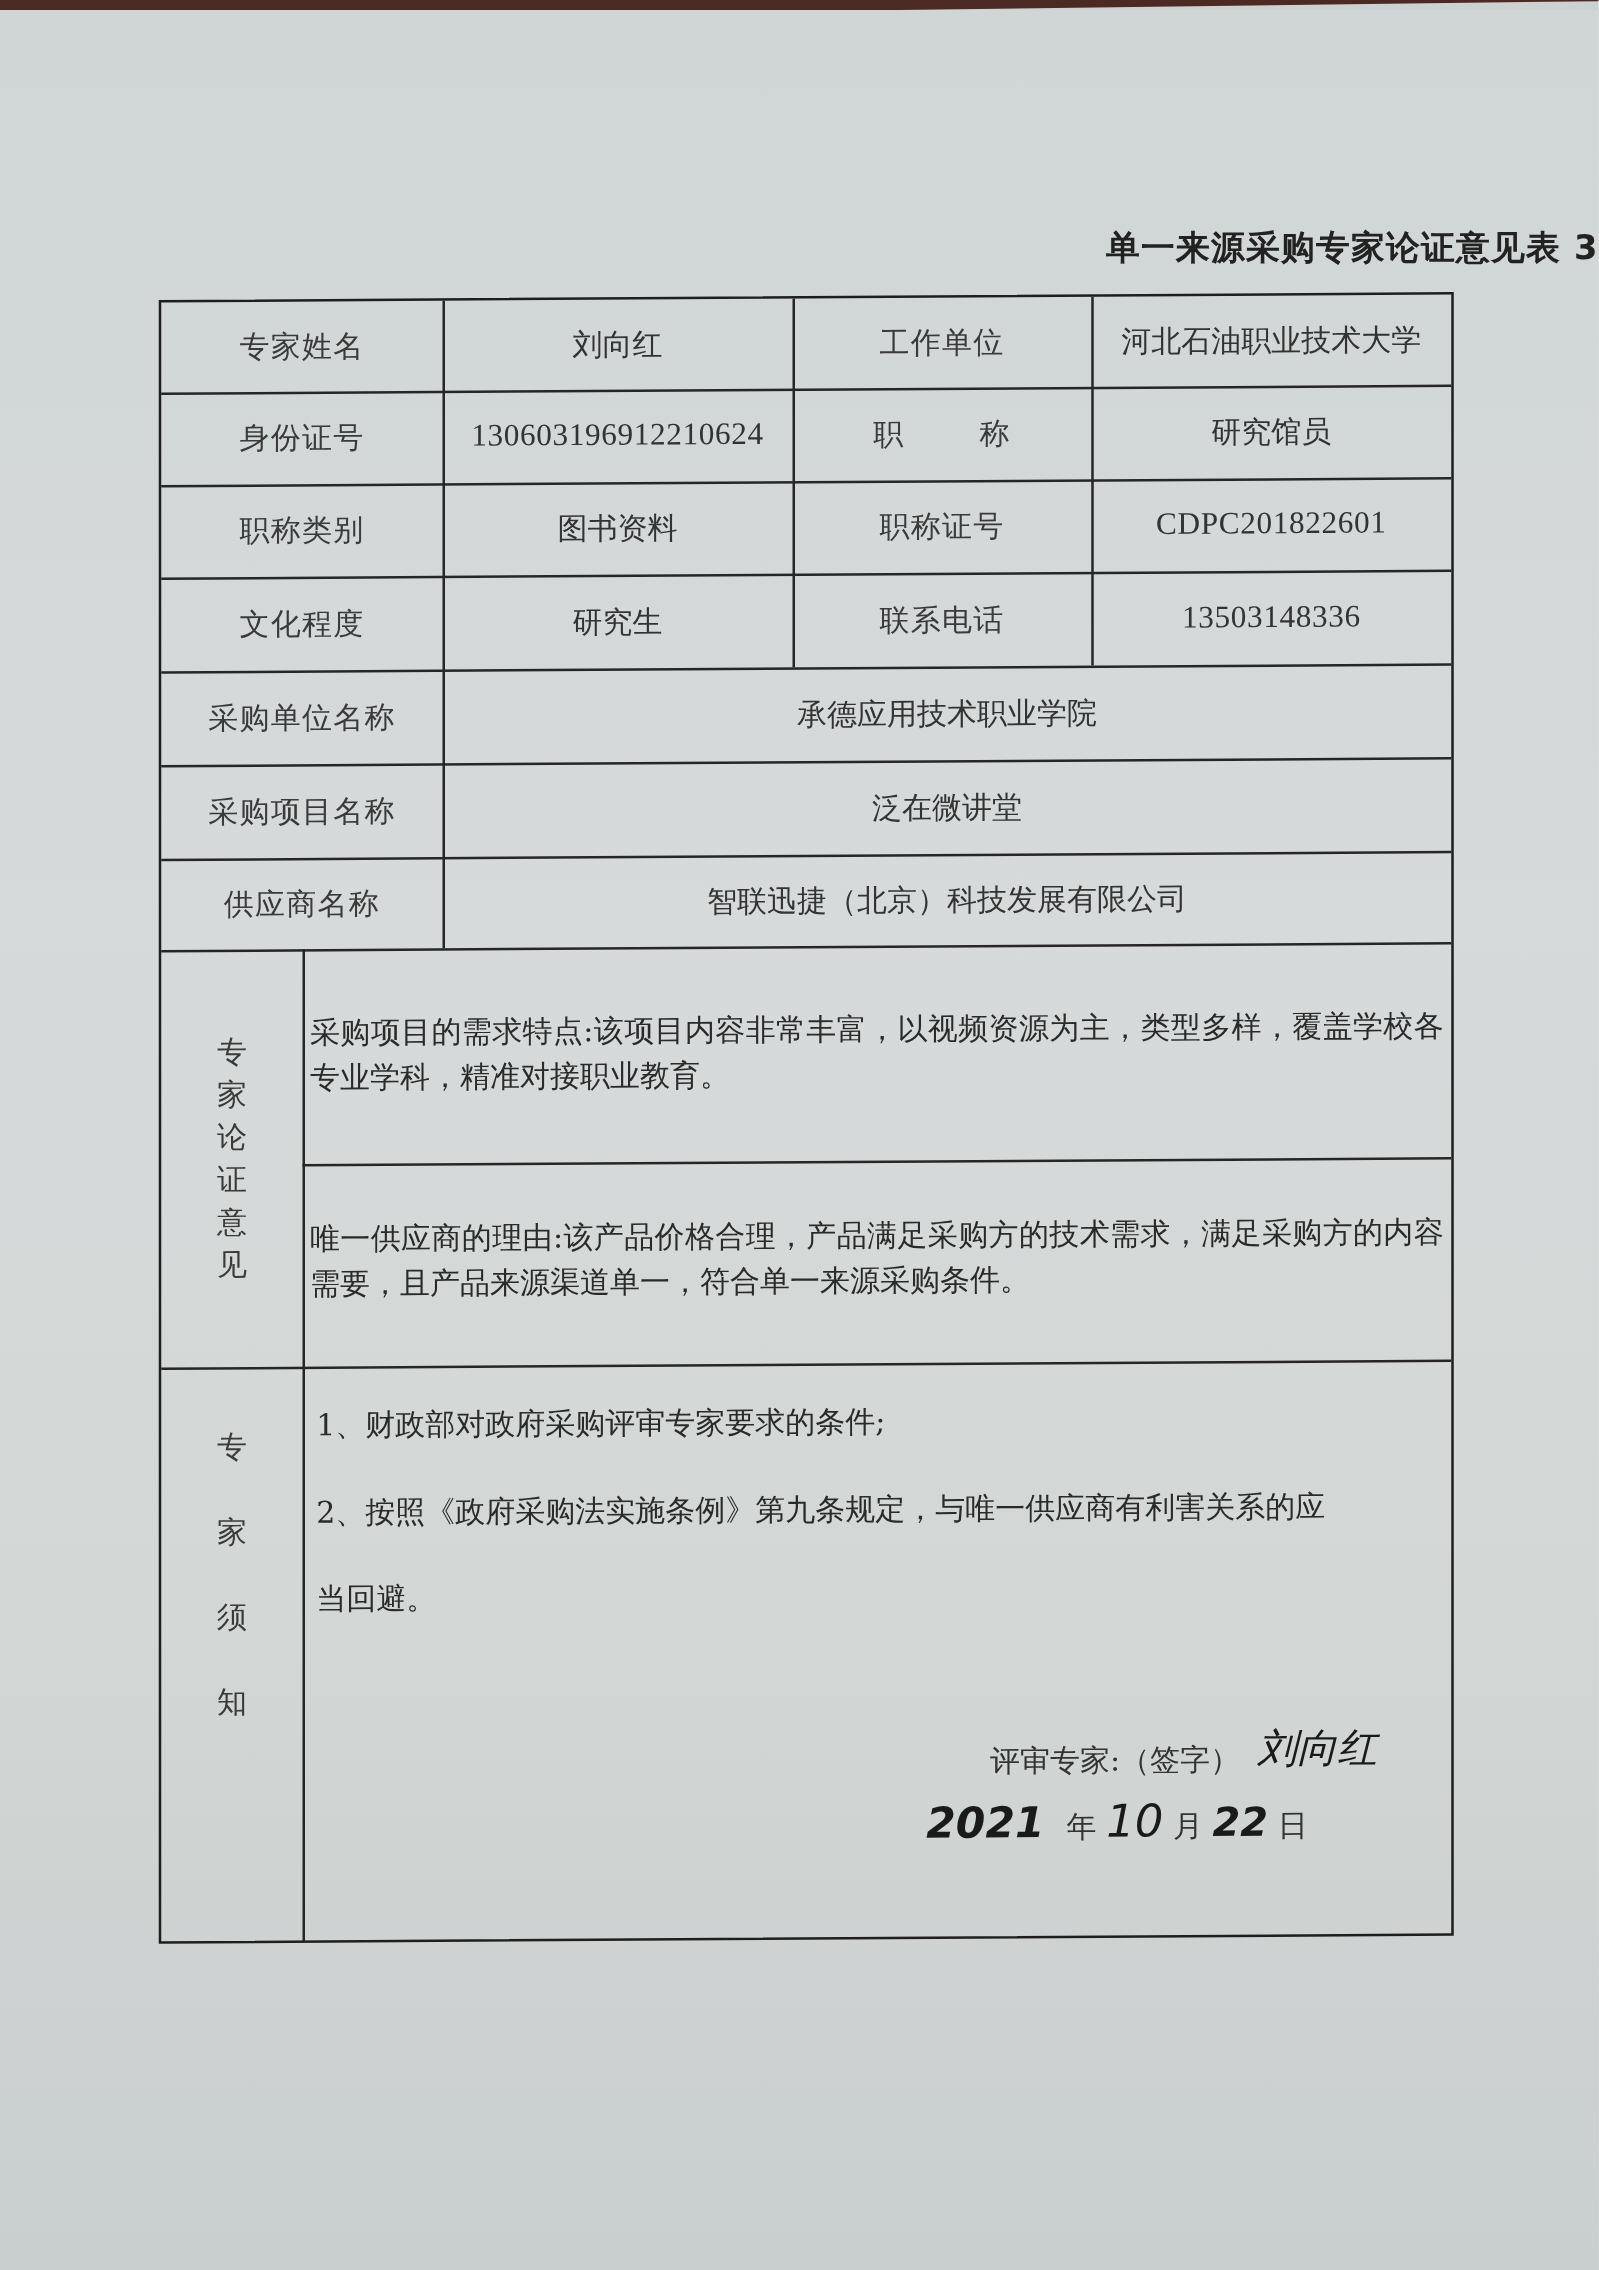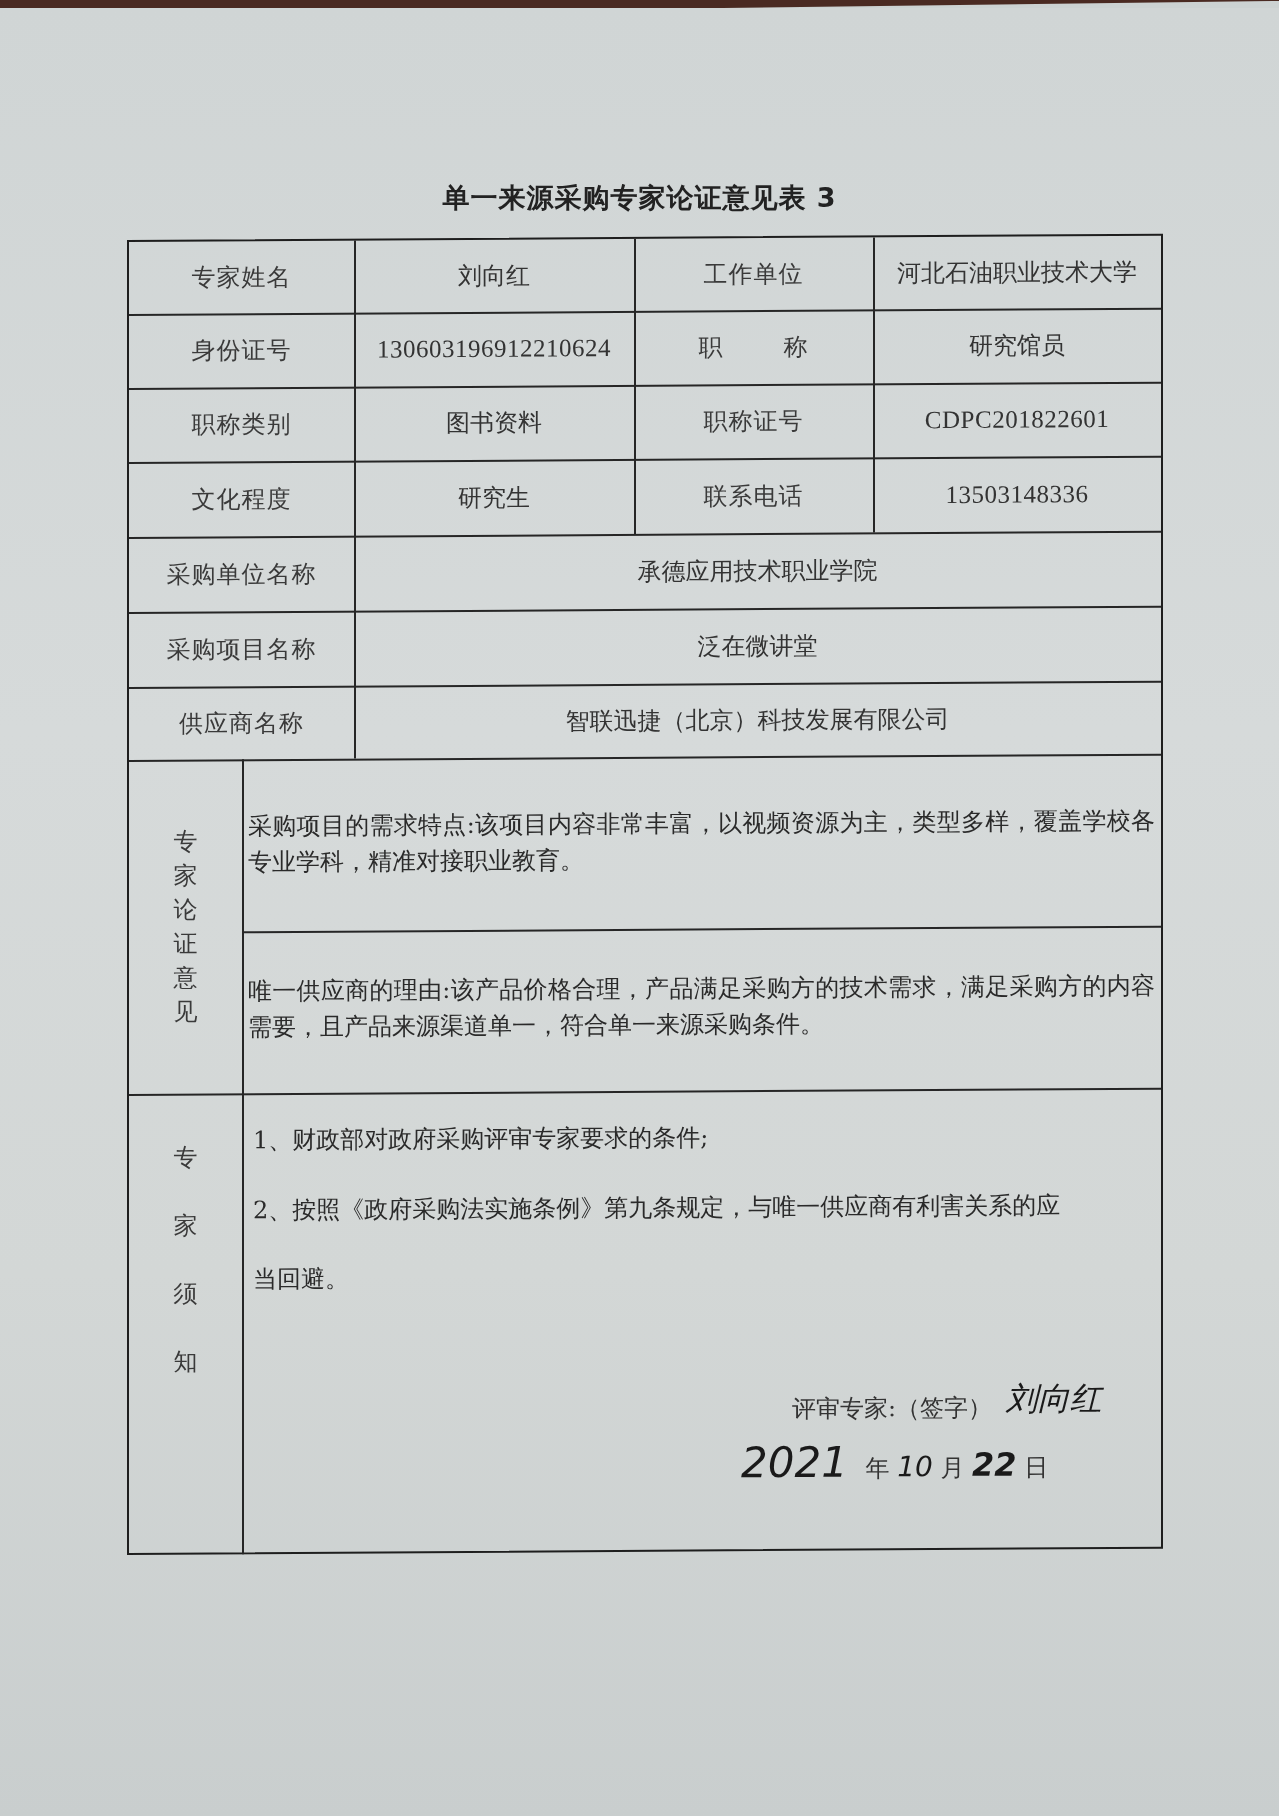--- a/index.html
+++ b/index.html
@@ -16,21 +16,21 @@
       position: absolute; left: 0; top: 0; width: 1279px; height: 9px;
       background: #4a2a22;
       clip-path: polygon(0 0, 100% 0, 100% 10%, 50% 100%, 0 100%);
     }
     .paper {
       position: absolute; left: 0; top: 8px; width: 1279px; height: 1808px;
       background: linear-gradient(180deg, #d0d5d5 0%, #d6dada 40%, #d3d7d6 70%, #c9cece 100%);
     }
     .doc-title {
       position: absolute; left: 0; width: 1279px; top: 180px;
-      text-align: center;
+      text-align: right;
       font-family: "DejaVu Sans", "Liberation Sans", sans-serif;
       font-size: 27px; font-weight: bold; color: #222;
       letter-spacing: 1px;
     }
     .form {
       position: absolute; left: 127px; top: 240px; width: 1036px; height: 1315px;
       border: 2px solid #1e1e1e;
       box-sizing: border-box;
       transform: skewY(-0.35deg);
       transform-origin: left top;
@@ -145,20 +145,20 @@
   </div>
   <div class="notice-line" style="left:124px; top:883px;">1、财政部对政府采购评审专家要求的条件;</div>
   <div class="notice-line" style="left:124px; top:953px;">2、按照《政府采购法实施条例》第九条规定，与唯一供应商有利害关系的应</div>
   <div class="notice-line" style="left:124px; top:1022px;">当回避。</div>
 
   <div class="signature-row" style="left:663px; top:1147px;">
     <span>评审专家:（签字）</span>
     <span class="handwriting" style="margin-left:6px; font-size:32px; position:relative; top:-6px;">刘向红</span>
   </div>
   <div class="signature-row" style="left:612px; top:1200px;">
-    <span class="handwriting" style="font-size:42px;">2021</span>
+    <span class="handwriting" style="font-size:34px;font-weight:bold;">2021</span>
     <span style="margin-left:10px;">年</span>
-    <span class="handwriting" style="font-size:28px;">10</span>
+    <span class="handwriting" style="font-size:36px;">10</span>
     <span>月</span>
     <span class="handwriting" style="font-size:32px; font-weight:bold;">22</span>
     <span>日</span>
   </div>
 </div>
 
 </body></html>

